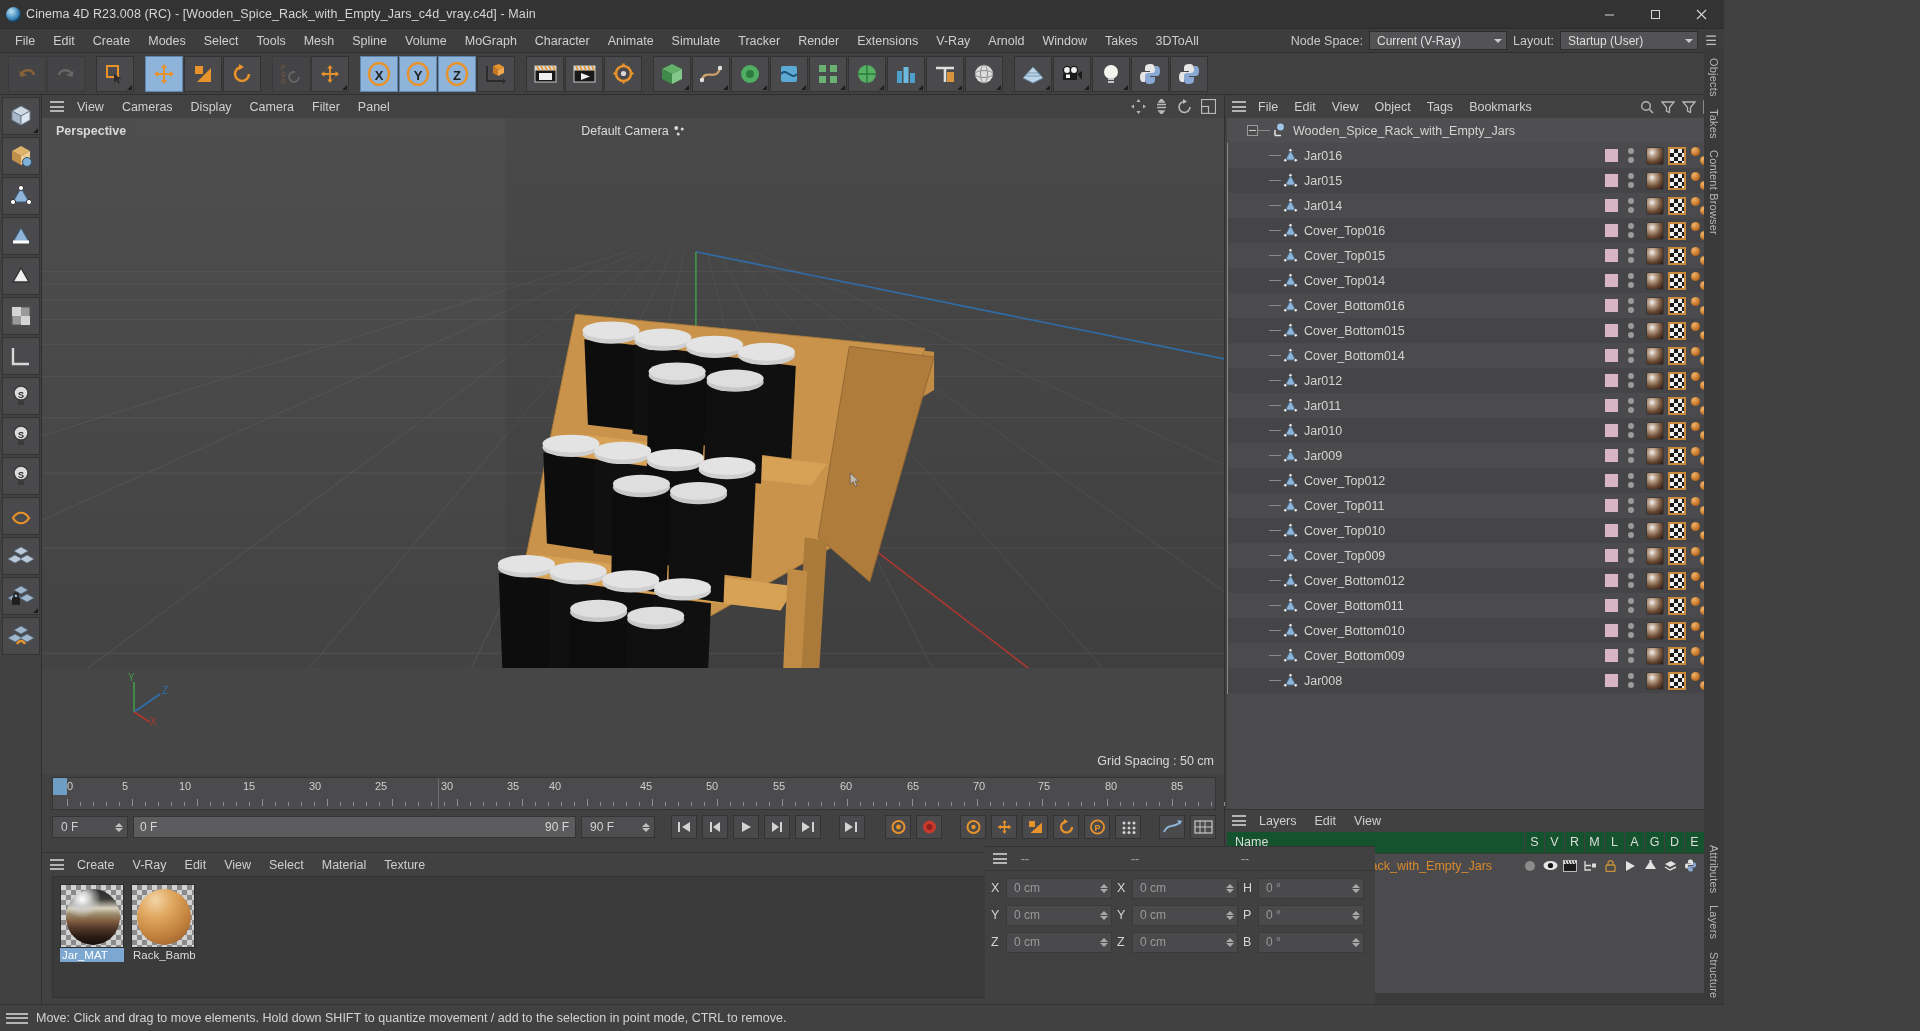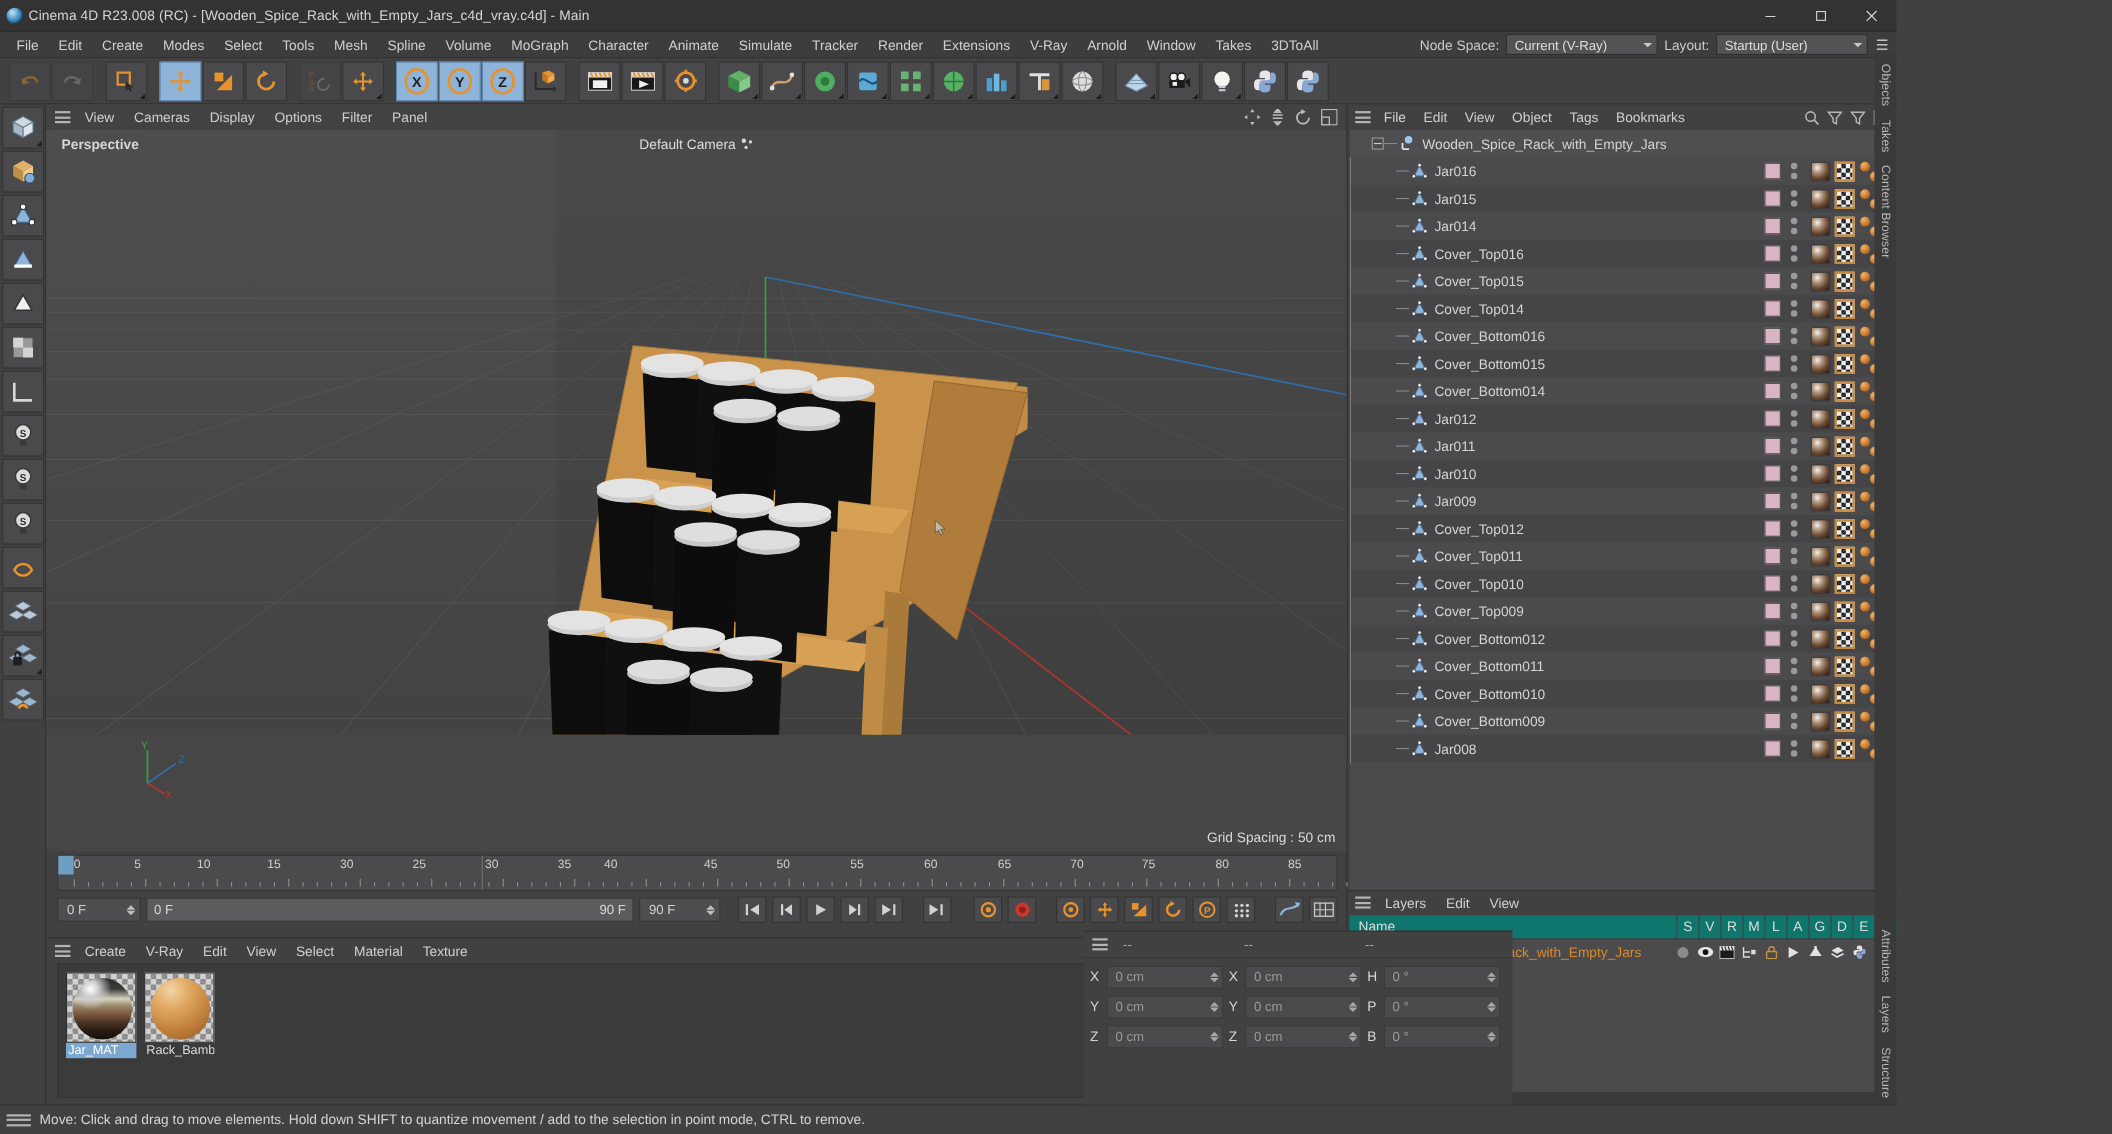--- a/index.html
+++ b/index.html
@@ -154,21 +154,21 @@
   .tg-orb i{ position:absolute; width:9px;height:9px;border-radius:50%;
     background:radial-gradient(circle at 33% 30%,#f0b46a,#c4752a 60%,#8a4a10);}
   .tg-orb i.a{left:0;top:0;} .tg-orb i.b{right:-1px;bottom:0;}
   .om-vscroll{ width:12px; background:#3a3a3b; position:relative; flex:0 0 12px;}
   .om-vthumb{ position:absolute; left:1px; right:1px; background:#6d6d6f; border-radius:1px;}
 
   
   .lay-menu{ height:23px;display:flex;align-items:center;font-size:12.5px;padding-left:3px;
              border-top:1px solid #333;}
   .lay-menu .mi{padding:1px 9px;color:#cfcfcf;}
-  .lay-head{ height:22px; background:#0f766e; display:flex; align-items:center;
+  .lay-head{ height:22px; background:#14532d; display:flex; align-items:center;
              font-size:12.5px; border-bottom:1px solid #3a3a3a; margin-left:2px;}
   .lay-head .nm{ padding-left:8px; flex:1; color:#dcdcdc;}
   .lay-head .col{ width:20px; text-align:center; color:#dcdcdc; border-left:1px solid #404041;
                   height:22px; line-height:22px;}
   .lay-body{ flex:1 1 auto; min-height:0; background:#4b4b4d; margin-left:2px; position:relative;
              overflow:hidden;}
   .lrow{ height:24px; display:flex; align-items:center; font-size:12.5px; }
   .lrow .corner{ width:22px; text-align:right; color:#8d8d8d; padding-right:3px; font-size:11px;}
   .lrow .chip{ width:14px;height:14px;background:#d9b4c4;border:1px solid #555; margin-right:7px;}
   .lrow .nm{ color:#d98a2b; white-space:nowrap;}
@@ -631,21 +631,21 @@
 
       <div class="vp-menubar">
         <div class="hamb">
             <i></i>
             <i></i>
             <i></i>
           </div>
         <div class="mi">View</div>
         <div class="mi">Cameras</div>
         <div class="mi">Display</div>
-        <div class="mi">Options</div>
+        <div class="mi">Camera</div>
         <div class="mi">Filter</div>
         <div class="mi">Panel</div>
         <div class="vp-right">
           <span>
             <svg width="15" height="15" viewBox="0 0 15 15">
                 <path d="M7.5 0 L9.5 3 L5.5 3 Z M7.5 15 L5.5 12 L9.5 12 Z M0 7.5 L3 5.5 L3 9.5 Z M15 7.5 L12 9.5 L12 5.5 Z" fill="#b9b9b9"></path>
               </svg>
           </span>
           <span>
             <svg width="13" height="15" viewBox="0 0 13 15">

